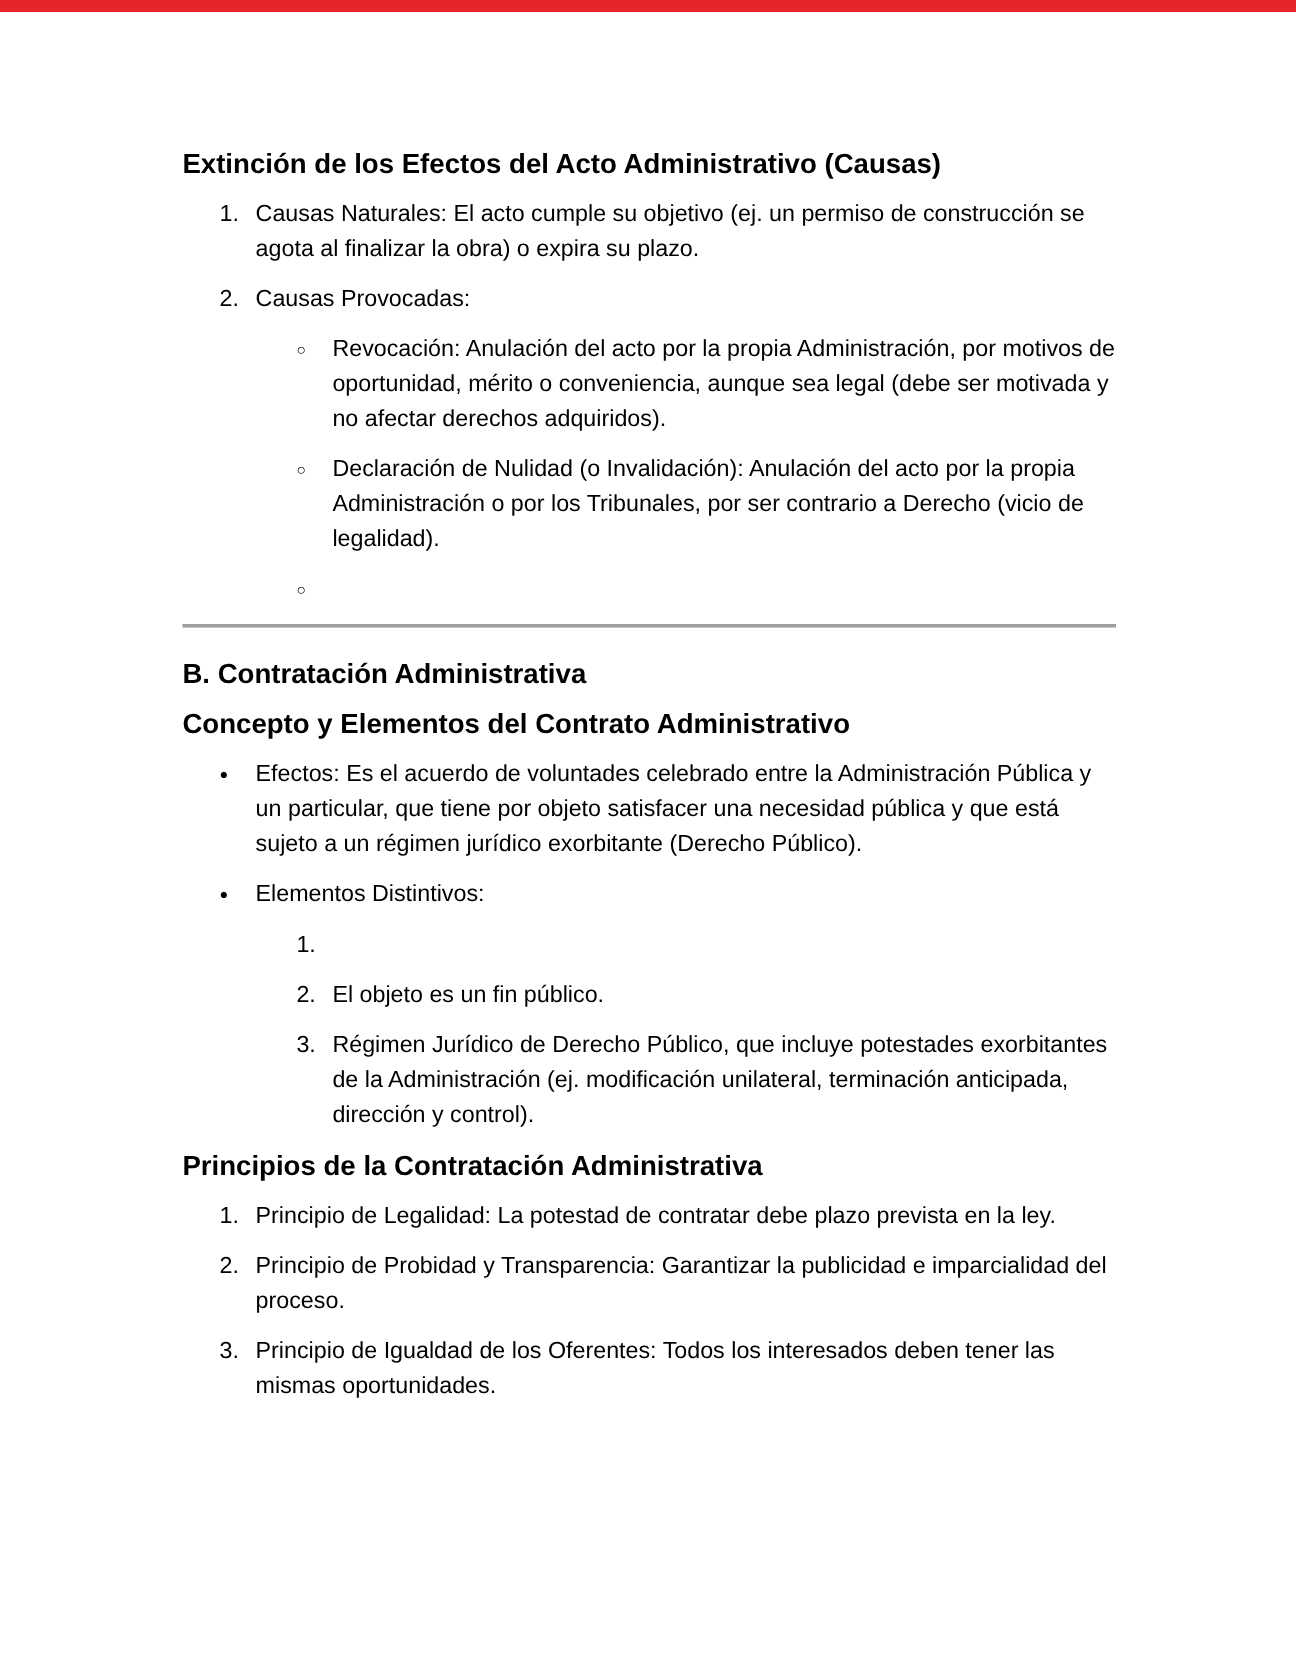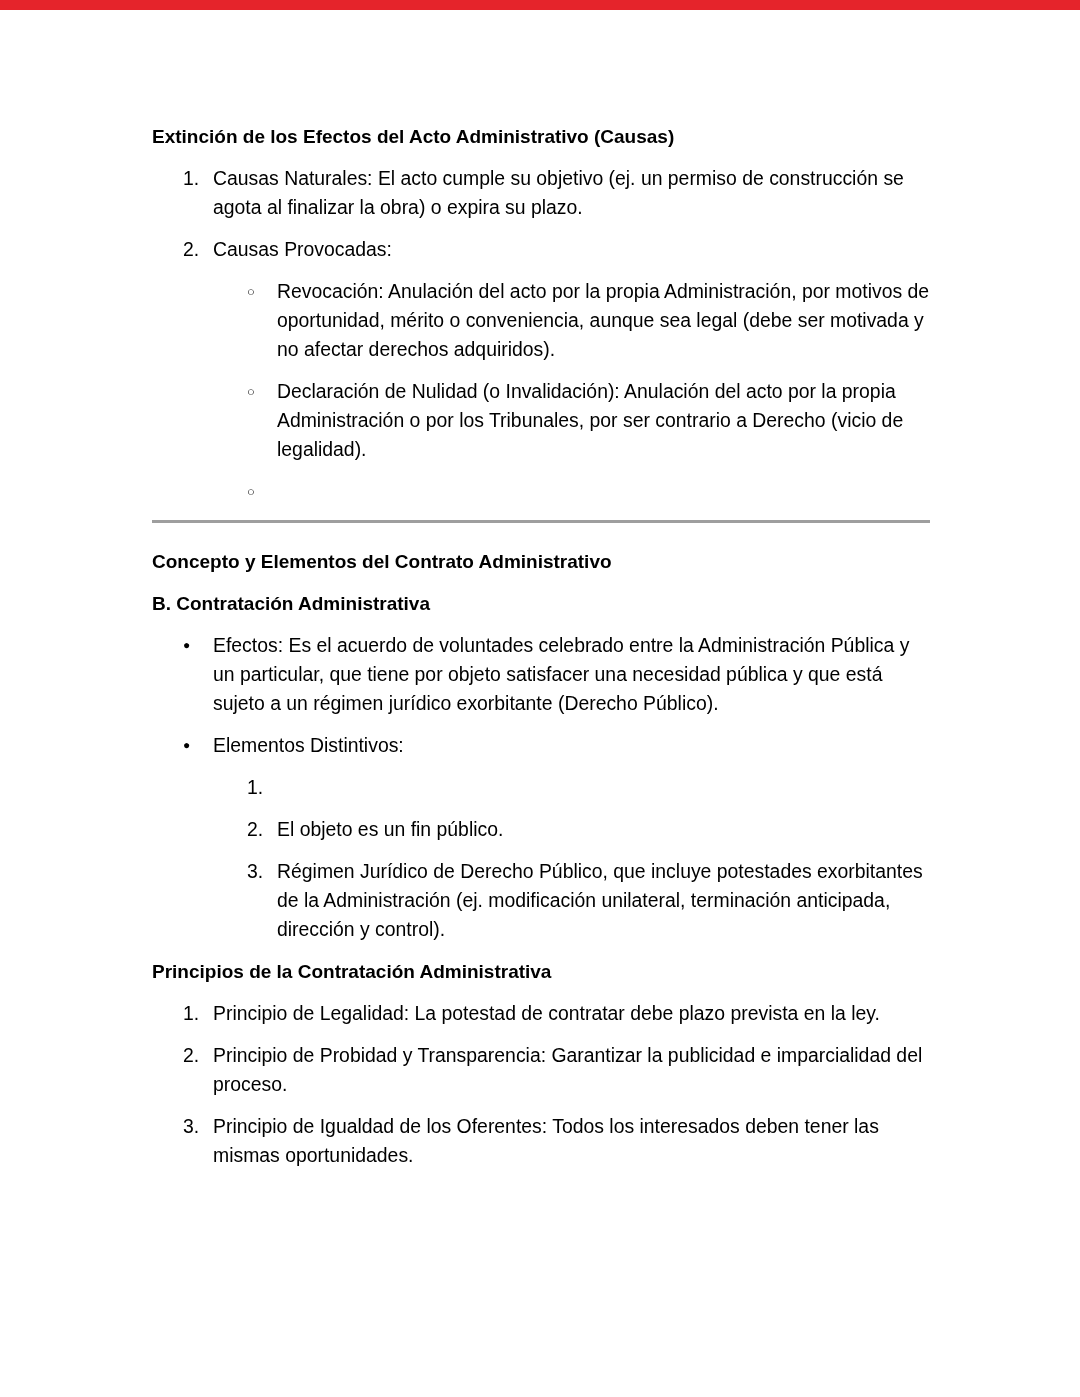--- a/index.html
+++ b/index.html
@@ -9,21 +9,21 @@
     color: #000000;
     font-family: "Liberation Sans", sans-serif;
     font-size: 19.4px;
     line-height: 29px;
     -webkit-font-smoothing: antialiased;
   }
   .page { position: relative; width: 1080px; height: 1397px; overflow: hidden; }
   .top-bar { position: absolute; top: 0; left: 0; width: 1080px; height: 10px; }
   .content { padding: 122px 150px 0 152px; }
   .content * { }
-  h3 { font-size: 19px; line-height: 29px; font-weight: bold; margin: 0 0 13px 0; }
+  h3 { font-size: 23px; line-height: 29px; font-weight: bold; margin: 0 0 13px 0; }
   .li { display: flex; margin: 0 0 13px 0; }
   .li .txt { margin: 0; flex: 1 1 auto; }
   .li.l1 { padding-left: 31px; }
   .li.l1 .marker { flex: 0 0 30px; width: 30px; }
   .li.l2 { padding-left: 95px; }
   .li.l2 .marker { flex: 0 0 30px; width: 30px; }
   .marker { display: inline-block; }
   .marker.circle { font-size: 13px; }
   .marker.dot { font-size: 12px; }
   b { font-weight: normal; }
@@ -58,23 +58,23 @@
       <span class="marker circle">○</span>
       <p class="txt"><b>Declaración de Nulidad (o Invalidación):</b><span> Anulación del acto por la propia Administración o por los Tribunales, por ser </span><b>contrario a Derecho</b><span> (vicio de legalidad).</span></p>
     </div>
 
     <div class="li l2">
       <span class="marker circle">○</span>
     </div>
 
     <hr class="divider" style="background: rgb(158, 158, 158);">
 
+    <h3>B. Contratación Administrativa</h3>
+
     <h3>Concepto y Elementos del Contrato Administrativo</h3>
-
-    <h3>B. Contratación Administrativa</h3>
 
     <div class="li l1">
       <span class="marker dot">●</span>
       <p class="txt"><b>Efectos:</b><span> Es el </span><b>acuerdo de voluntades</b><span> celebrado entre la Administración Pública y un particular, que tiene por objeto satisfacer una </span><b>necesidad pública</b><span> y que está sujeto a un </span><b>régimen jurídico exorbitante</b><span> (Derecho Público).</span></p>
     </div>
 
     <div class="li l1">
       <span class="marker dot">●</span>
       <p class="txt"><b>Elementos Distintivos:</b></p>
     </div>

